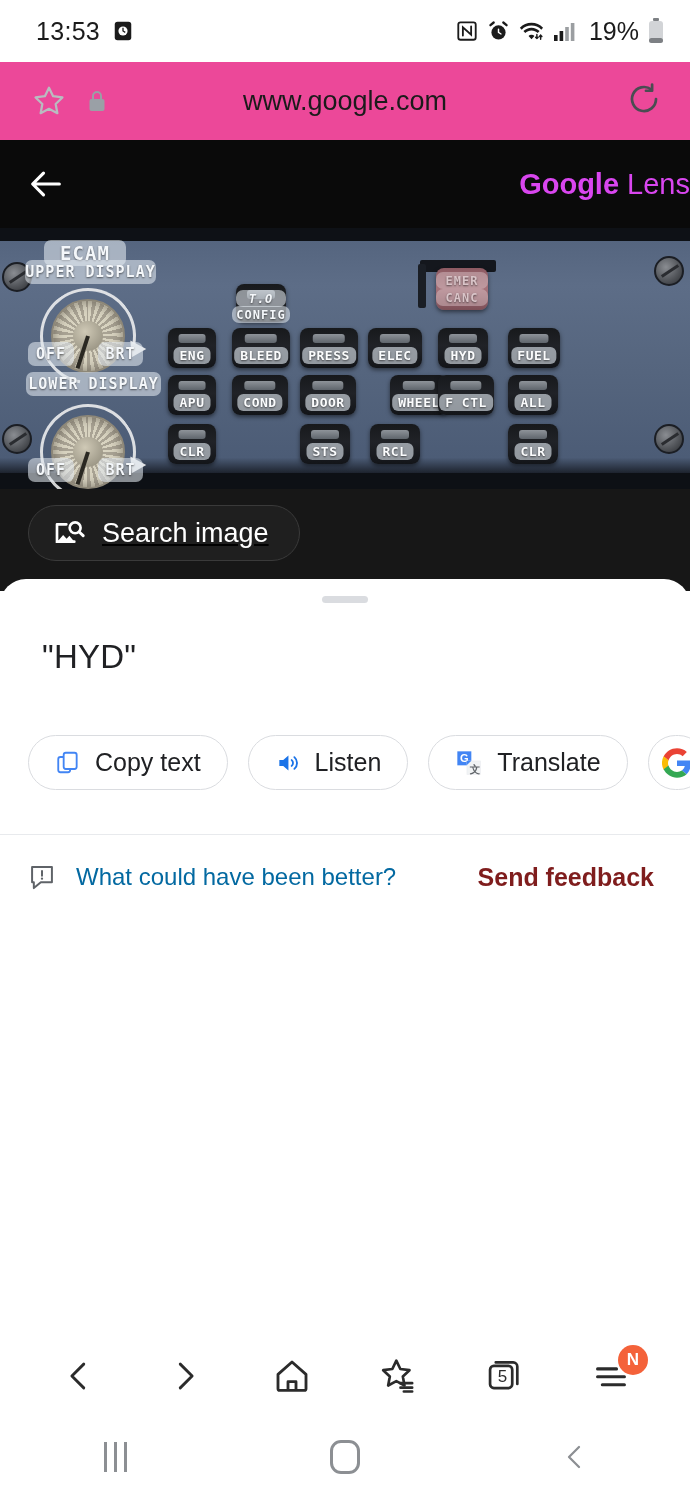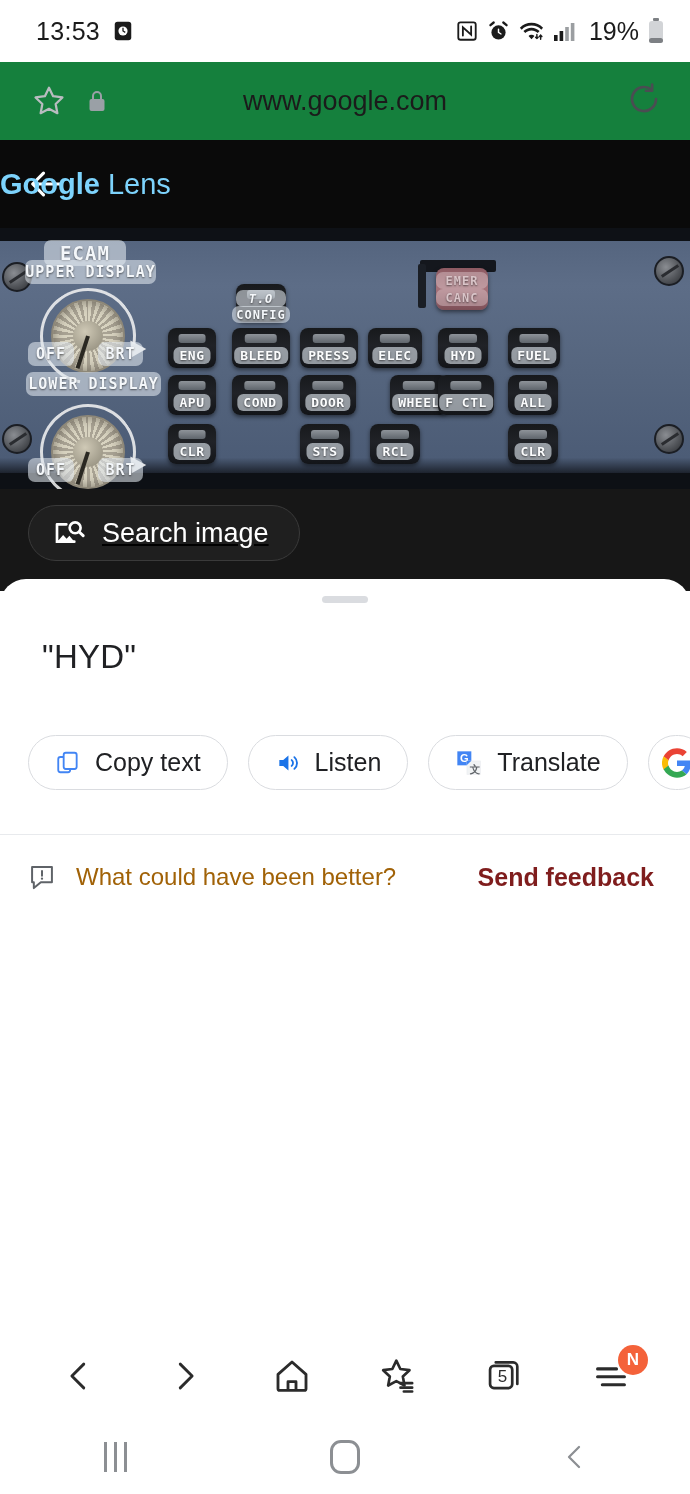--- a/index.html
+++ b/index.html
@@ -20,41 +20,41 @@
   .sb-left{ display:flex; align-items:center; gap:12px; }
   .sb-time{ font-size:25px; color:#1b1b1b; letter-spacing:.3px; }
   .sb-right{ display:flex; align-items:center; gap:9px; }
   .sb-pct{ font-size:25px; color:#1b1b1b; margin-left:3px; }
   .ico{ display:inline-flex; align-items:center; justify-content:center; }
 
   
   .urlbar{
     height:78px; width:100%;
     display:flex; align-items:center; position:relative;
-    padding:0 28px 0 32px; background:#15803d;
+    padding:0 28px 0 32px; background:#ec4899;
   }
   .url-left{ display:flex; align-items:center; gap:20px; }
   .url-text{
     position:absolute; left:0; right:0; text-align:center;
     font-size:27px; color:#1b1b1b; font-weight:500; pointer-events:none;
   }
   .url-right{ margin-left:auto; z-index:2; }
 
   
   .lens{
     background:#0a0a0a; width:100%;
     padding-bottom:0;
   }
   .lens-header{
     height:88px; display:flex; align-items:center; position:relative;
     padding-left:26px;
   }
   .lens-title{
-    position:absolute; left:0; right:0; text-align:left;
-    font-size:29px; color:#7dd3fc; pointer-events:none;
+    position:absolute; left:0; right:0; text-align:right;
+    font-size:29px; color:#d946ef; pointer-events:none;
   }
   .lens-title b{ font-weight:600; }
   .lens-title span{ font-weight:400; }
 
   
   .photo{
     position:relative; width:100%; height:261px; overflow:hidden;
     background:linear-gradient(180deg,#151922 0%,#151922 4%,
                 #55657f 5%, #5d6d87 22%, #55657e 55%, #4c5c76 88%,
                 #141820 95%, #12151c 100%);
@@ -175,21 +175,21 @@
     display:inline-flex; align-items:center; gap:14px;
     height:55px; padding:0 26px;
     border:1px solid #dadce0; border-radius:28px;
     font-size:25px; color:#202124; background:#fff; flex:none;margin-top:25px;
   }
   .chip.round{ width:58px; padding:0; justify-content:center; }
   .divider{ height:1px; background:#e8eaed; margin-top:44px; }
   .feedback{
     display:flex; align-items:center; padding:0 0 0 28px; height:84px; gap:20px;
   }
-  .fb-text{ font-size:24px; color:#a16207; }
+  .fb-text{ font-size:24px; color:#0369a1; }
   .fb-link{ font-size:25px; color:#7f1d1d; font-weight:700; margin-left:auto; margin-right:36px; }
 
   
   .browser-nav{
     position:absolute; left:0; bottom:74px; width:100%; height:90px;
     border-top:1px solid #eceff1; background:#fff;
     display:flex; align-items:center; justify-content:space-around;
     padding:0 26px;
   }
   .nav-item{ position:relative; display:flex; align-items:center; justify-content:center;

